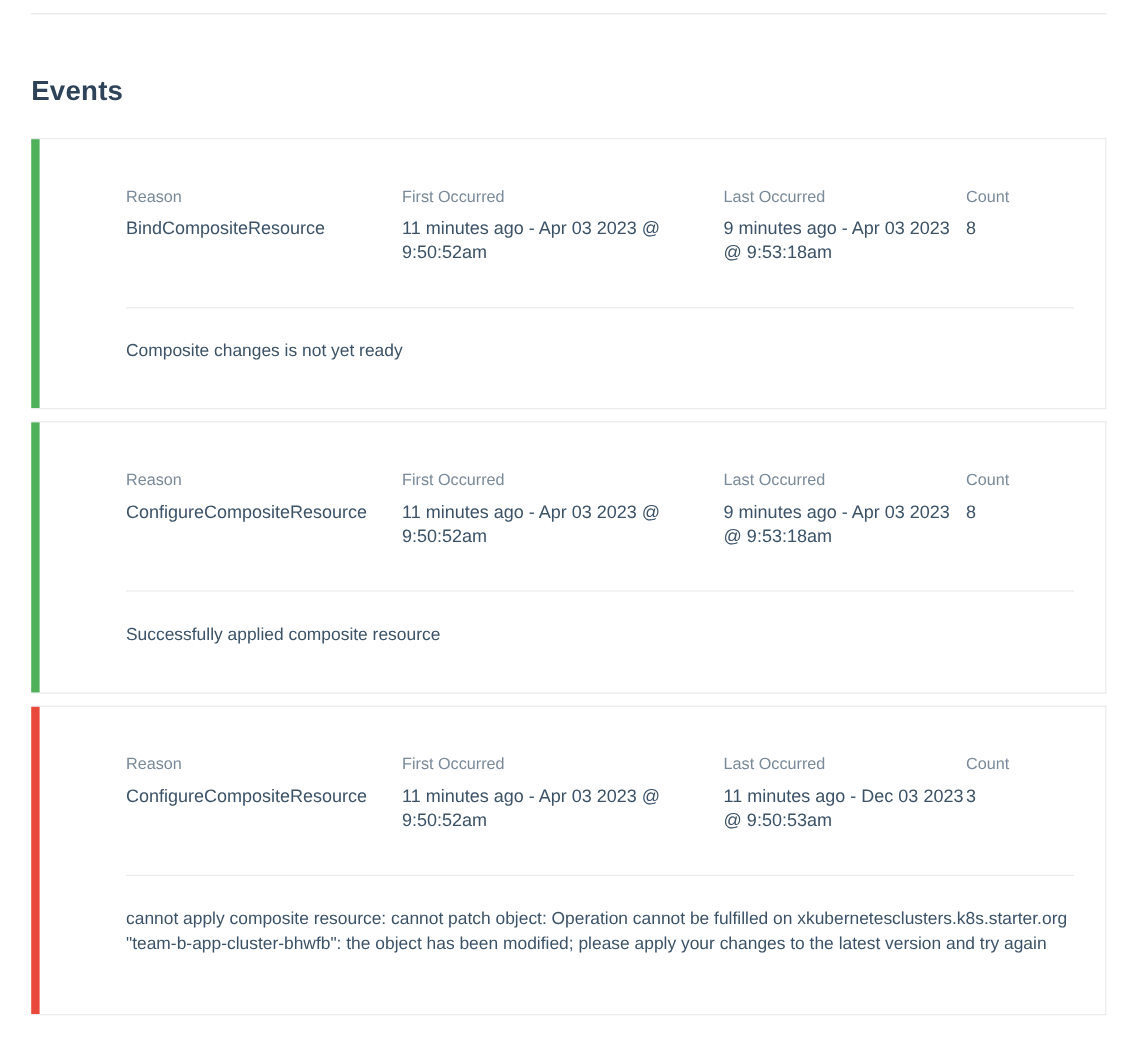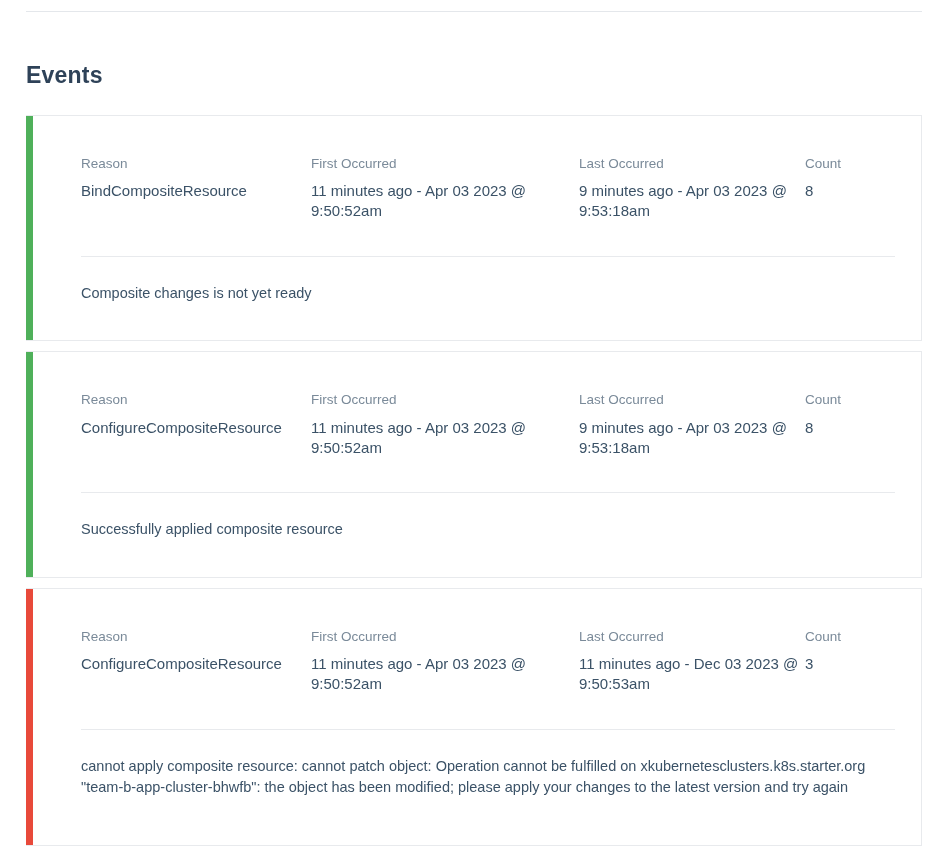--- a/index.html
+++ b/index.html
@@ -55,20 +55,21 @@
   .accent {
     width: 7px;
     flex: 0 0 7px;
   }
   .accent.green { background: #4fb05a; }
   .accent.red { background: #e8493a; }
   .card-body {
     flex: 1 1 auto;
     padding: 40px 26px 0 48px;
     box-sizing: border-box;
+    margin-left: 24px;
   }
   .meta-grid {
     display: flex;
     align-items: flex-start;
   }
   .col-reason { width: 230px; flex: 0 0 230px; }
   .col-first { width: 268px; flex: 0 0 268px; }
   .col-last { flex: 1 1 auto; }
   .col-count { width: 90px; flex: 0 0 90px; }
   .meta-label {

